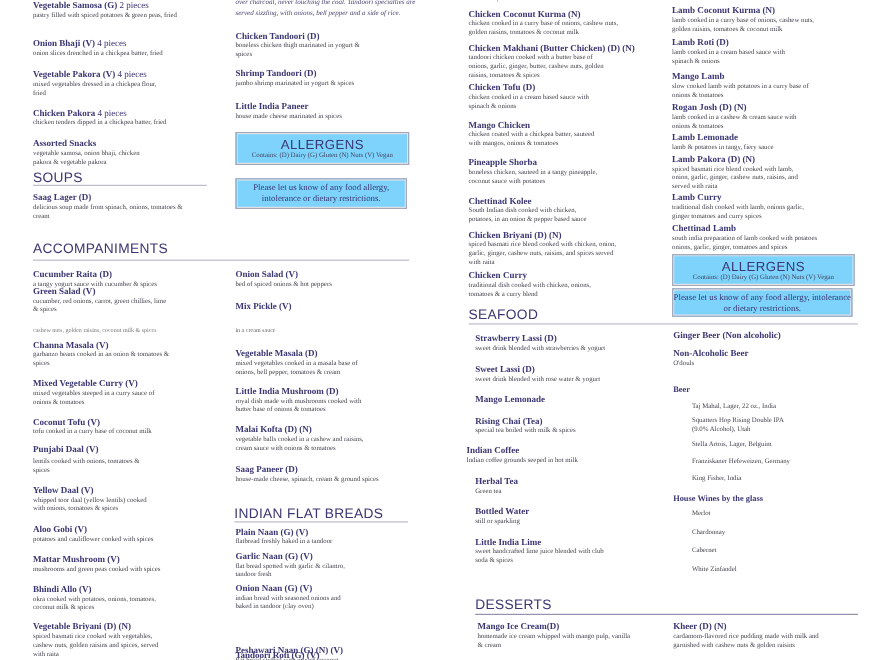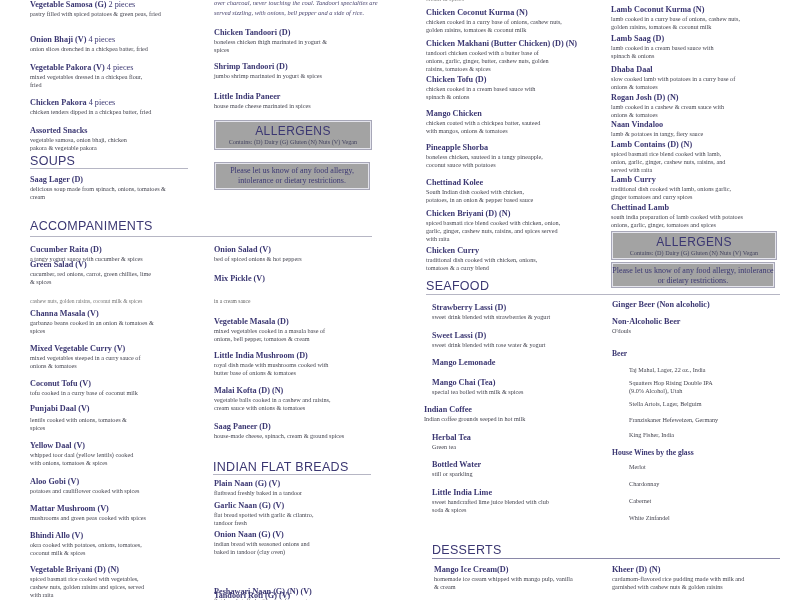--- a/index.html
+++ b/index.html
@@ -7,21 +7,21 @@
          font-family:"Liberation Serif","DejaVu Serif",serif; color:#3d3d4a; }
   .abs { position:absolute; }
   .item { position:absolute; }
   .name { color:#3b3772; font-weight:bold; font-size:8.2px; line-height:10px; white-space:nowrap; }
   .name .qty { font-weight:normal; }
   .desc { font-size:6.2px; line-height:8px; color:#454550; }
   .sec { position:absolute; font-family:"Liberation Sans","DejaVu Sans",sans-serif; color:#3b3772;
          font-size:12.5px; letter-spacing:0.3px; }
   .rule { position:absolute; height:1px; background:#b6b6c4; }
   .rule.dark { background:#8a88a8; }
-  .box { position:absolute; border:1px solid #a7a7b8; box-shadow:0 0 0 1px #e4e4ec inset; text-align:center; background:#a3a3a3; }
+  .box { position:absolute; border:1px solid #a7a7b8; box-shadow:0 0 0 1px #e4e4ec inset; text-align:center; background:#7dd3fc; }
   .box .title { font-family:"Liberation Sans","DejaVu Sans",sans-serif; color:#3b3772; font-size:12px; letter-spacing:0.4px; }
   .box .sub { font-size:6.2px; color:#454560; }
   .box.note { font-size:8px; line-height:10px; color:#3b3772; }
   .intro { font-style:italic; font-size:6.4px; line-height:10px; color:#4a4670; }
   .bev { font-size:6.2px; color:#454550; position:absolute; }
   .bevname { color:#3b3772; font-weight:bold; font-size:7.6px; position:absolute; white-space:nowrap; }
 </style>
 </head>
 <body>
 
@@ -218,21 +218,21 @@
     <div class="desc">sweet drink blended with strawberries &amp; yogurt</div>
   </div>
   <div class="item" style="left:432px;top:331px;width:150px">
     <div class="name">Sweet Lassi (D)</div>
     <div class="desc">sweet drink blended with rose water &amp; yogurt</div>
   </div>
   <div class="item" style="left:432px;top:358px;width:150px">
     <div class="name">Mango Lemonade</div>
   </div>
   <div class="item" style="left:432px;top:378px;width:150px">
-    <div class="name">Mango Chai (Tea)</div>
+    <div class="name">Rising Chai (Tea)</div>
     <div class="desc">special tea boiled with milk &amp; spices</div>
   </div>
   <div class="item" style="left:424px;top:405px;width:150px">
     <div class="name">Indian Coffee</div>
     <div class="desc">Indian coffee grounds seeped in hot milk</div>
   </div>
   <div class="item" style="left:432px;top:433px;width:150px">
     <div class="name">Herbal Tea</div>
     <div class="desc">Green tea</div>
   </div>
@@ -252,37 +252,37 @@
     <div class="desc">homemade ice cream whipped with mango pulp, vanilla &amp; cream</div>
   </div>
 </div>
 
 <div>
   <div class="item" style="left:611px;top:5px;width:140px">
     <div class="name">Lamb Coconut Kurma (N)</div>
     <div class="desc">lamb cooked in a curry base of onions, cashew nuts, golden raisins, tomatoes &amp; coconut milk</div>
   </div>
   <div class="item" style="left:611px;top:34px;width:110px">
-    <div class="name">Lamb Saag (D)</div>
+    <div class="name">Lamb Roti (D)</div>
     <div class="desc">lamb cooked in a cream based sauce with spinach &amp; onions</div>
   </div>
   <div class="item" style="left:611px;top:65px;width:130px">
-    <div class="name">Dhaba Daal</div>
+    <div class="name">Mango Lamb</div>
     <div class="desc">slow cooked lamb with potatoes in a curry base of onions &amp; tomatoes</div>
   </div>
   <div class="item" style="left:611px;top:93px;width:125px">
     <div class="name">Rogan Josh (D) (N)</div>
     <div class="desc">lamb cooked in a cashew &amp; cream sauce with onions &amp; tomatoes</div>
   </div>
   <div class="item" style="left:611px;top:120px;width:140px">
-    <div class="name">Naan Vindaloo</div>
+    <div class="name">Lamb Lemonade</div>
     <div class="desc">lamb &amp; potatoes in tangy, fiery sauce</div>
   </div>
   <div class="item" style="left:611px;top:140px;width:125px">
-    <div class="name">Lamb Contains (D) (N)</div>
+    <div class="name">Lamb Pakora (D) (N)</div>
     <div class="desc">spiced basmati rice blend cooked with lamb, onion, garlic, ginger, cashew nuts, raisins, and served with raita</div>
   </div>
   <div class="item" style="left:611px;top:175px;width:120px">
     <div class="name">Lamb Curry</div>
     <div class="desc">traditional dish cooked with lamb, onions garlic, ginger tomatoes and curry spices</div>
   </div>
   <div class="item" style="left:611px;top:203px;width:145px">
     <div class="name">Chettinad Lamb</div>
     <div class="desc">south india preparation of lamb cooked with potatoes onions, garlic, ginger, tomatoes and spices</div>
   </div>

